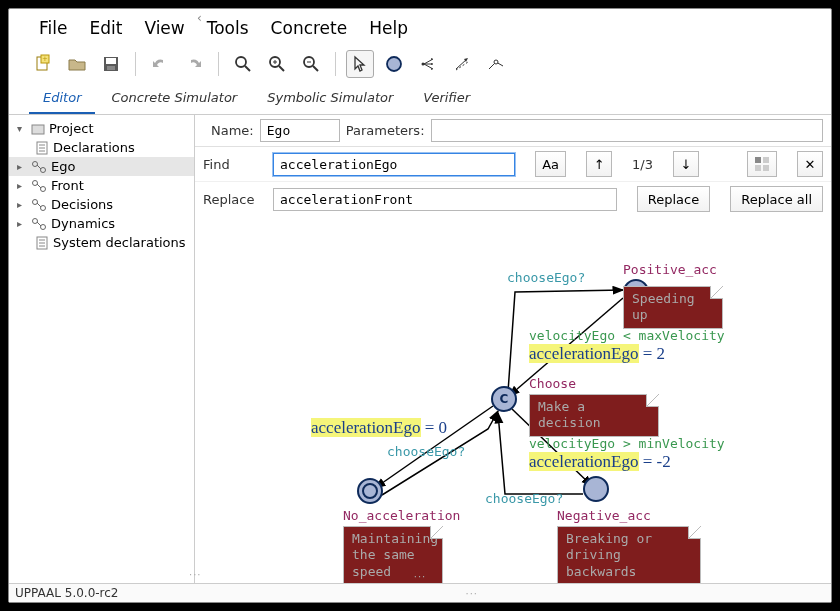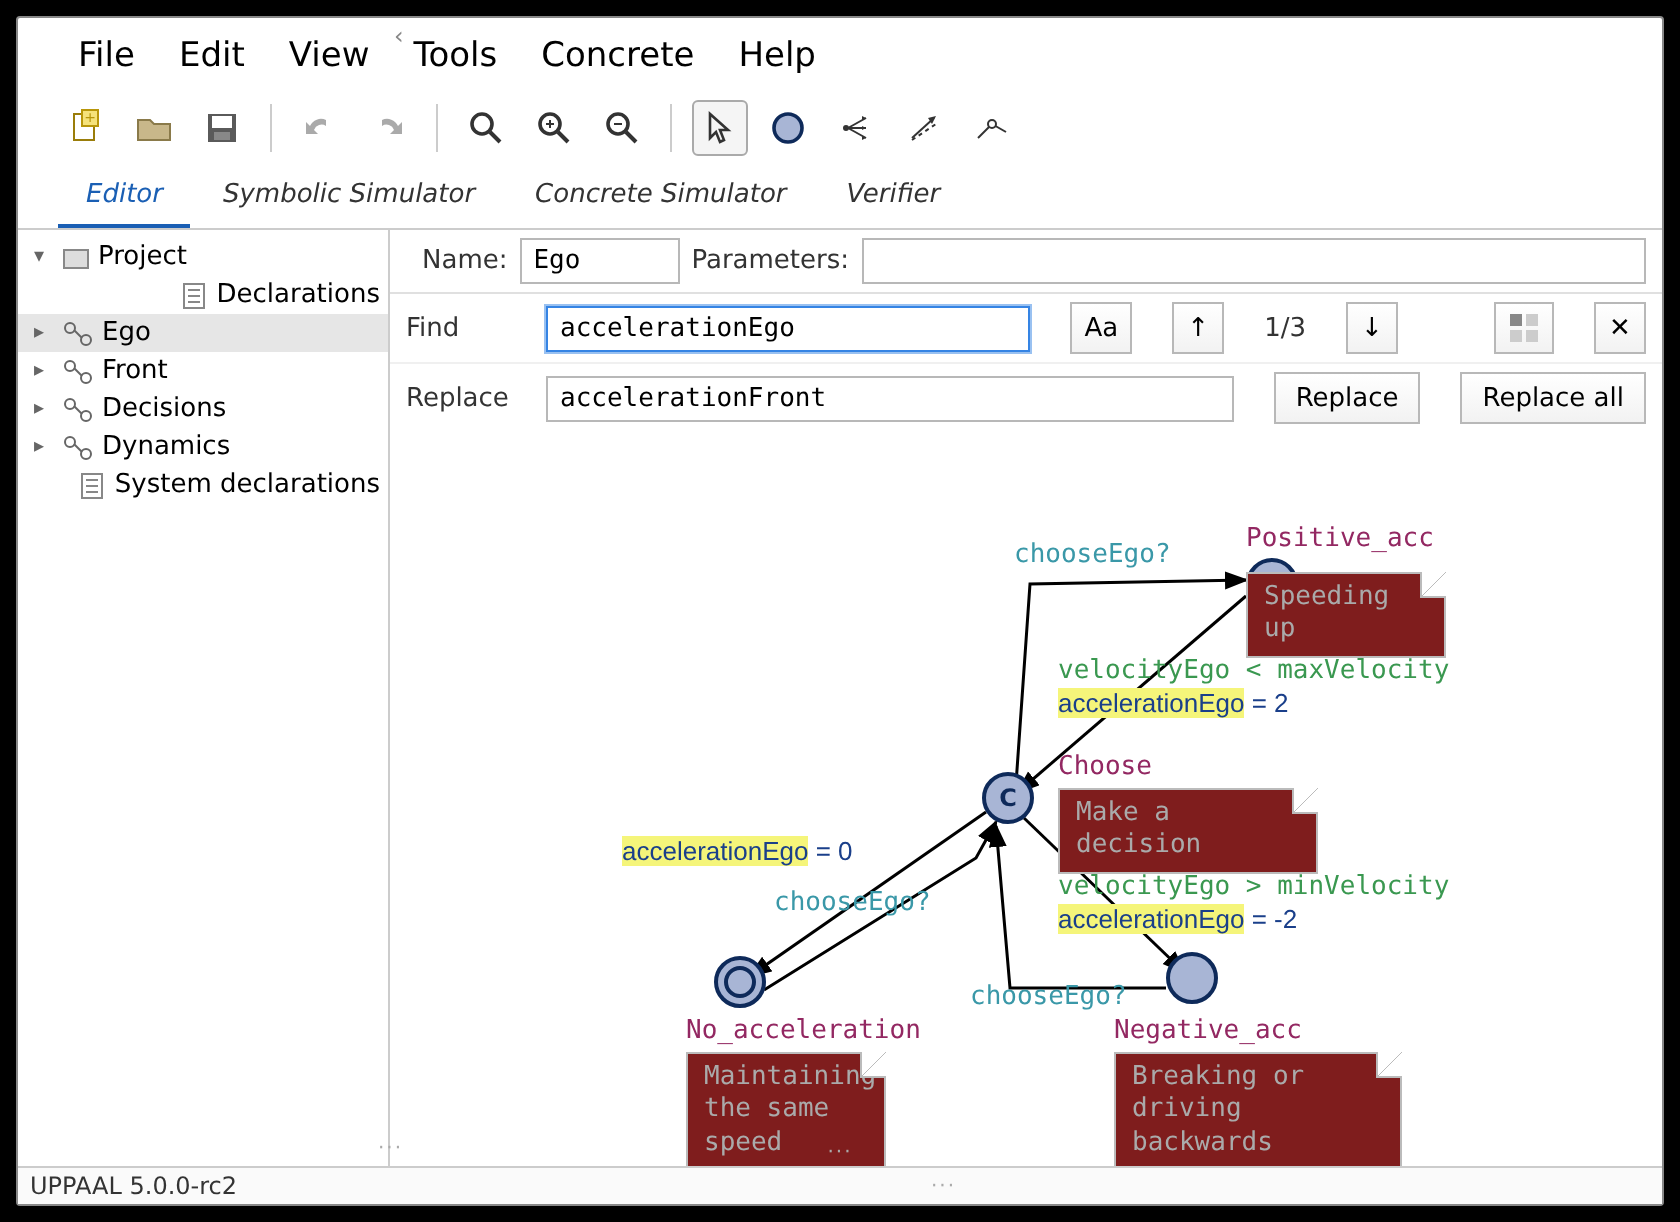--- a/index.html
+++ b/index.html
@@ -10,21 +10,21 @@
 .toolbar { display: flex; align-items: center; gap: 6px; padding: 4px 20px 6px; }
 .tb-sep { width: 1px; height: 24px; background: #ccc; margin: 0 4px; }
 .tb-btn { width: 28px; height: 28px; display: flex; align-items: center; justify-content: center; border-radius: 2px; }
 .tabbar { display: flex; gap: 2px; padding: 0 20px; border-bottom: 1px solid #ccc; font-size: 13px; }
 .tab { padding: 6px 14px 7px; border-bottom: 2px solid transparent; color: #333; font-style: italic; }
 .tab.active { color: #1a5fb4; border-bottom-color: #1a5fb4; }
 .main { flex: 1; display: flex; min-height: 0; }
 .sidebar { width: 186px; border-right: 1px solid #ccc; padding: 4px 0; overflow: hidden; }
 .tree-item { display: flex; align-items: center; gap: 4px; padding: 2px 4px 2px 8px; font-size: 13px; white-space: nowrap; }
 .tree-item.sel { background: #e6e6e6; }
-.tree-child { padding-left: 26px; justify-content: flex-end; }
+.tree-child { padding-left: 26px; }
 .expander { width: 10px; display: inline-block; color: #666; font-size: 10px; }
 .content { flex: 1; display: flex; flex-direction: column; min-width: 0; }
 .top-row { display: flex; align-items: center; gap: 6px; padding: 4px 8px; border-bottom: 1px solid #e0e0e0; }
 .label { color: #333; font-size: 13px; }
 .inp { border: 1px solid #b8b8b8; padding: 3px 6px; font-size: 13px; background: #fff; font-family: "DejaVu Sans Mono", "Liberation Mono", monospace; }
 .name-inp { width: 80px; }
 .param-inp { flex: 1; min-width: 60px; }
 .find-row, .replace-row { display: flex; align-items: center; gap: 20px; padding: 4px 8px; }
 .find-row { border-bottom: 1px solid #f0f0f0; }
 .fr-lbl { width: 50px; }
@@ -33,21 +33,21 @@
 .sq-btn { border: 1px solid #b8b8b8; background: linear-gradient(#fff,#f2f2f2); padding: 3px 6px; font-size: 13px; min-width: 26px; height: 26px; display: flex; align-items: center; justify-content: center; }
 .canvas { flex: 1; position: relative; background: #fff; overflow: hidden; }
 .node-state { position: absolute; width: 26px; height: 26px; border: 2px solid #0e2a5a; background: #a8b5d5; border-radius: 50%; }
 .node-state.dbl::after { content: ""; position: absolute; inset: 3px; border: 2px solid #0e2a5a; border-radius: 50%; }
 .node-state.c::after { content: "C"; position: absolute; inset: 0; display: flex; align-items: center; justify-content: center; font-weight: bold; color: #0e2a5a; font-size: 12px; }
 .state-label { position: absolute; color: #932862; font-family: "DejaVu Sans Mono", monospace; font-size: 13px; white-space: nowrap; }
 .desc-box { position: absolute; background: #7f1d1d; border: 1px solid #bbb; padding: 4px 8px; font-family: "DejaVu Sans Mono", monospace; font-size: 13px; color: #aaa; line-height: 1.25; }
 .desc-box::after { content: ""; position: absolute; top: -1px; right: -1px; width: 12px; height: 12px; background: linear-gradient(135deg, #fff 48%, #bbb 50%, #fff 52%); border-left: 1px solid #bbb; border-bottom: 1px solid #bbb; }
 .sync-txt { position: absolute; color: #3a98a8; font-family: "DejaVu Sans Mono", monospace; font-size: 13px; white-space: nowrap; }
 .guard-txt { position: absolute; color: #3a9850; font-family: "DejaVu Sans Mono", monospace; font-size: 13px; white-space: nowrap; }
-.assign-txt { position: absolute; color: #1a3f8a; font-family: Liberation Sans, sans-serif; font-size: 13px; white-space: nowrap; }
+.assign-txt { position: absolute; color: #1a3f8a; font-family: Liberation Serif, serif; font-size: 17px; white-space: nowrap; }
 .assign-txt .hl { background: #f5f57a; }
 .edge { stroke: #000; stroke-width: 1.5; fill: none; marker-end: url(#arr); }
 .statusbar { border-top: 1px solid #ccc; padding: 2px 6px; font-size: 12px; color: #333; background: #fafafa; display: flex; align-items: center; }
 .drag-dots { flex: 1; text-align: center; color: #aaa; letter-spacing: 1px; font-size: 10px; }
 .splitter-left { position: absolute; left: 180px; bottom: 22px; color: #aaa; font-size: 10px; letter-spacing: 1px; }
 .icon { width: 20px; height: 20px; }
 </style>
 </head>
 <body>
 
@@ -148,22 +148,22 @@
       <svg class="icon" viewBox="0 0 20 20">
           <line x1="3" y1="15" x2="10" y2="8" stroke="#333"></line>
           <line x1="10" y1="8" x2="17" y2="12" stroke="#333"></line>
           <circle cx="10" cy="8" r="2" fill="#fff" stroke="#333"></circle>
         </svg>
     </div>
   </div>
 
   <div class="tabbar">
     <div class="tab active">Editor</div>
+    <div class="tab">Concrete Simulator</div>
     <div class="tab">Symbolic Simulator</div>
-    <div class="tab">Concrete Simulator</div>
     <div class="tab">Verifier</div>
   </div>
 
   <div class="main">
 
     <div class="sidebar">
       <div class="tree-item">
         <span class="expander">▾</span>
         <svg width="14" height="14">
             <rect x="1" y="3" width="12" height="9" fill="#ddd" stroke="#888"></rect>

